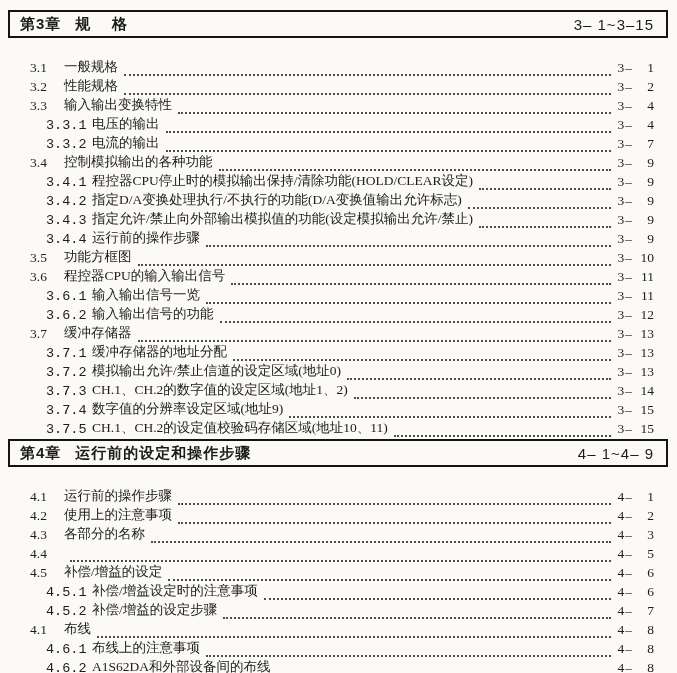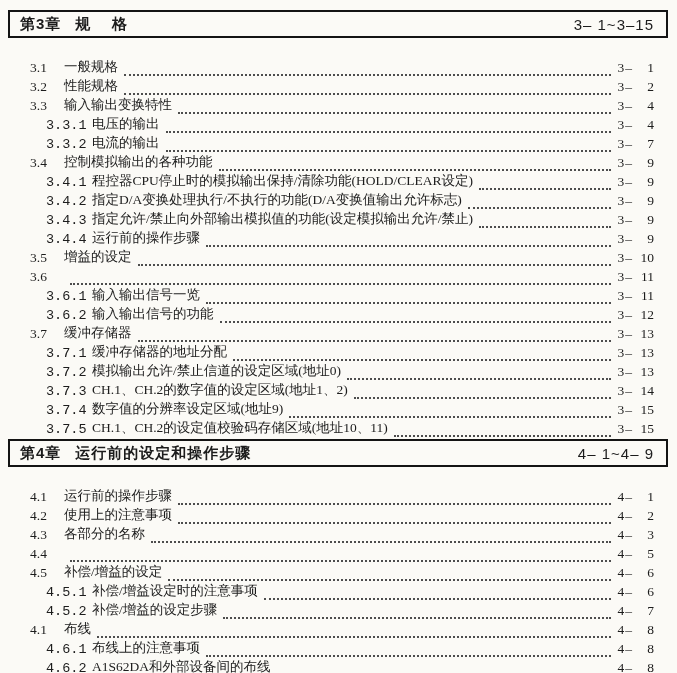--- a/index.html
+++ b/index.html
@@ -149,26 +149,27 @@
     <span class="toc-page"><span class="pg-ch">3</span><span class="pg-dash">–</span><span class="pg-no">9</span></span>
   </li>
           <li class="toc-row l2">
     <span class="toc-num">3.4.4</span>
     <span class="toc-title">运行前的操作步骤</span>
     <span class="toc-leader"></span>
     <span class="toc-page"><span class="pg-ch">3</span><span class="pg-dash">–</span><span class="pg-no">9</span></span>
   </li>
           <li class="toc-row l1">
     <span class="toc-num">3.5</span>
-    <span class="toc-title">增益的设定</span>
+    <span class="toc-title">功能方框图</span>
     <span class="toc-leader"></span>
     <span class="toc-page"><span class="pg-ch">3</span><span class="pg-dash">–</span><span class="pg-no">10</span></span>
   </li>
           <li class="toc-row l1">
     <span class="toc-num">3.6</span>
+    <span class="toc-title">程控器CPU的输入输出信号</span>
     <span class="toc-leader"></span>
     <span class="toc-page"><span class="pg-ch">3</span><span class="pg-dash">–</span><span class="pg-no">11</span></span>
   </li>
           <li class="toc-row l2">
     <span class="toc-num">3.6.1</span>
     <span class="toc-title">输入输出信号一览</span>
     <span class="toc-leader"></span>
     <span class="toc-page"><span class="pg-ch">3</span><span class="pg-dash">–</span><span class="pg-no">11</span></span>
   </li>
           <li class="toc-row l2">

